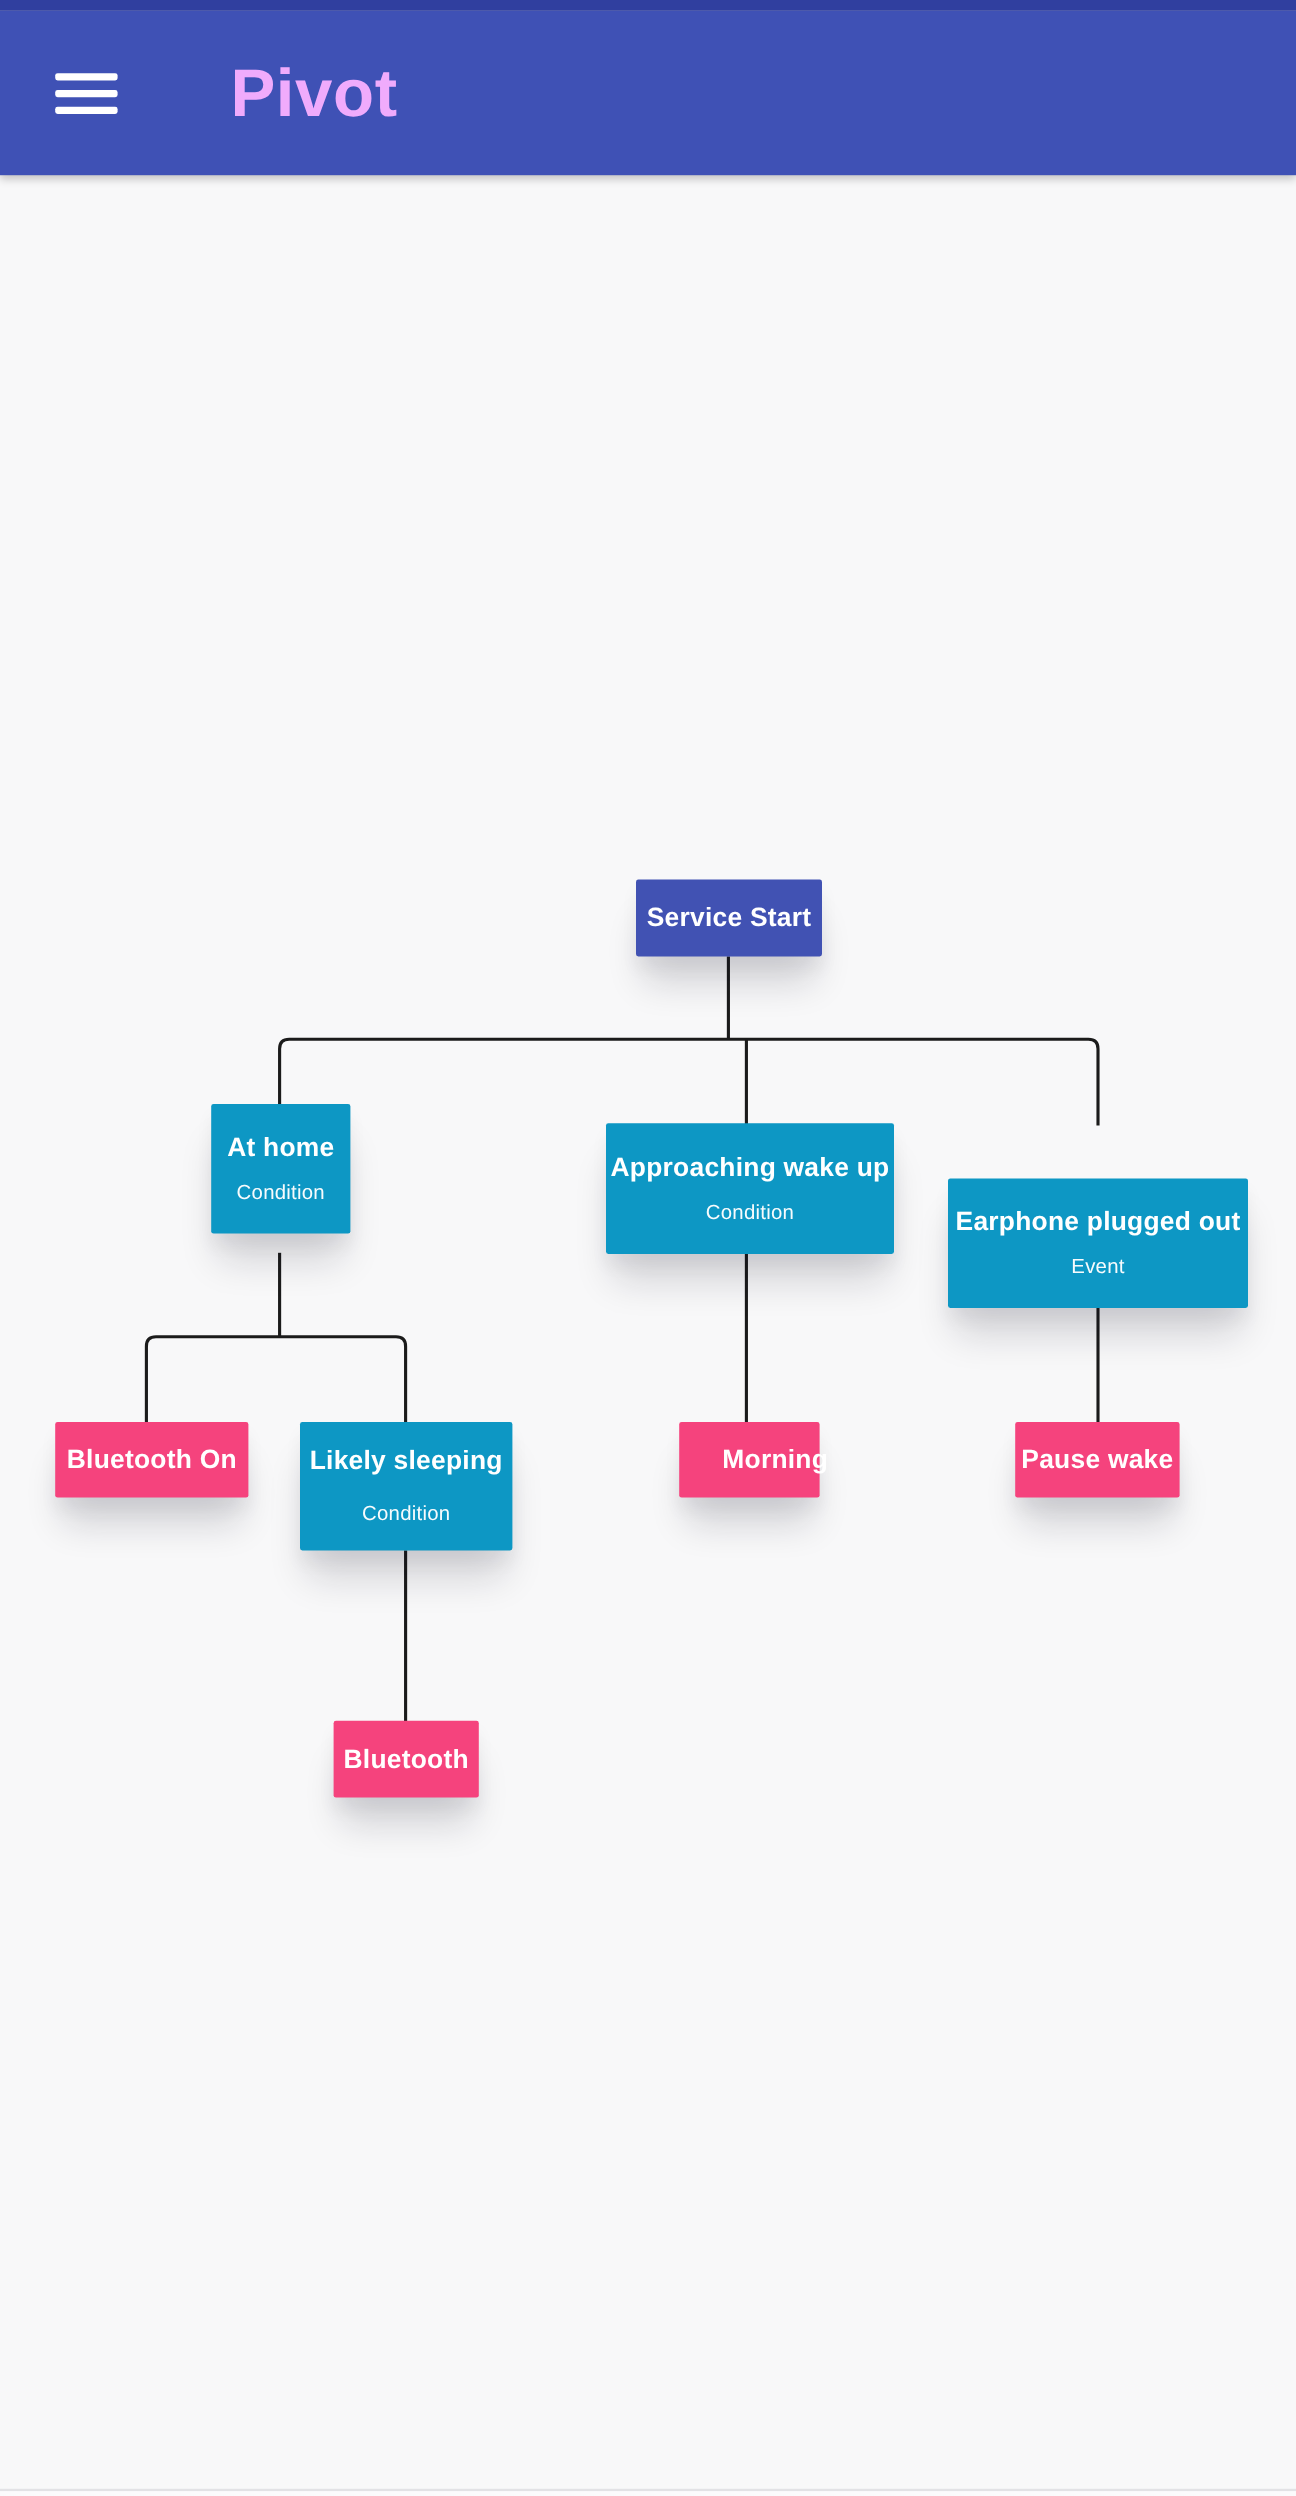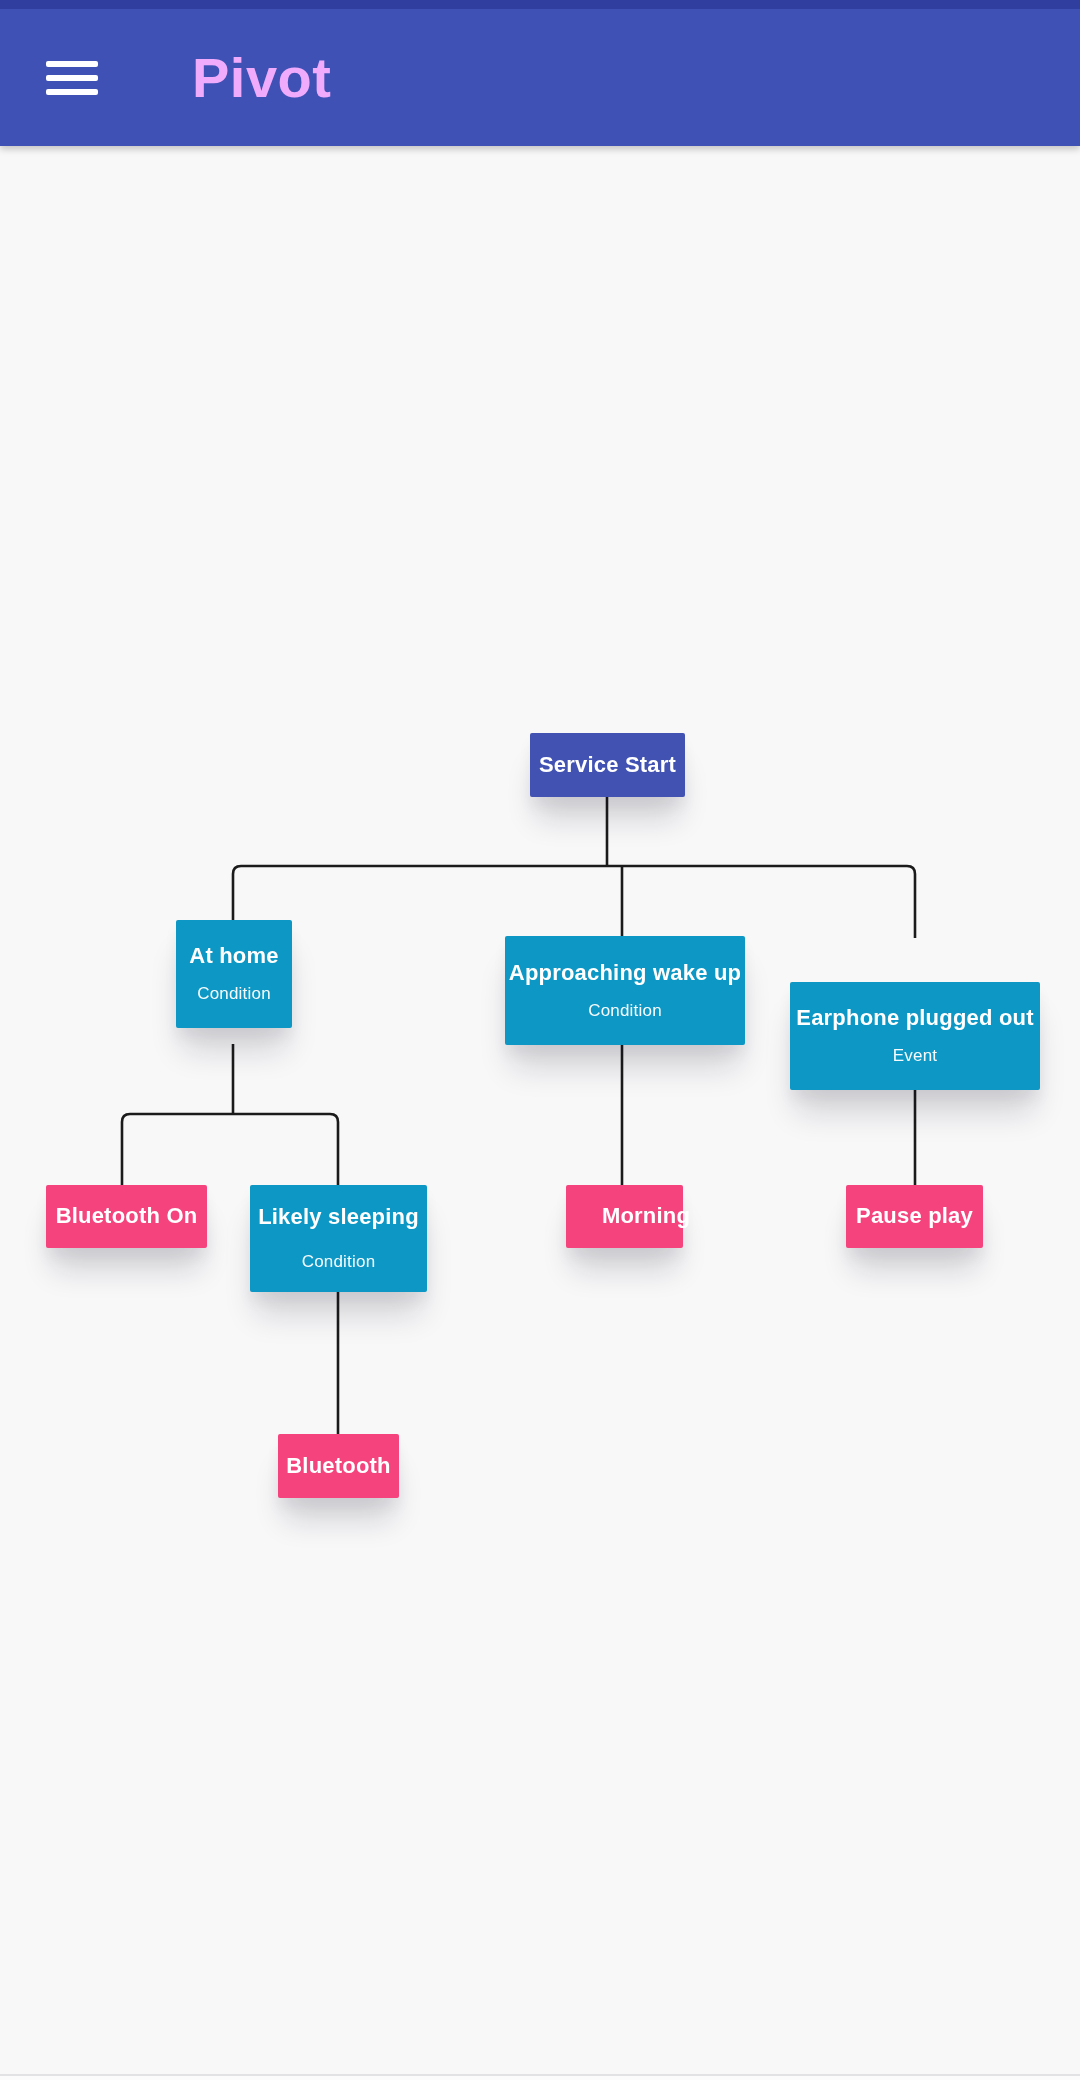--- a/index.html
+++ b/index.html
@@ -158,21 +158,21 @@
     <div class="node kind-condition n5">
       <div class="node-title">Likely sleeping</div>
       <div class="node-subtitle">Condition</div>
     </div>
 
     <div class="node kind-action n6">
       <div class="node-title">Morning</div>
     </div>
 
     <div class="node kind-action n7">
-      <div class="node-title">Pause play</div>
+      <div class="node-title">Pause wake</div>
     </div>
 
     <div class="node kind-action n8">
       <div class="node-title">Bluetooth</div>
     </div>
 
   </div>
 
   <div class="bottom-divider"></div>
   <div class="bottom-strip"></div>

